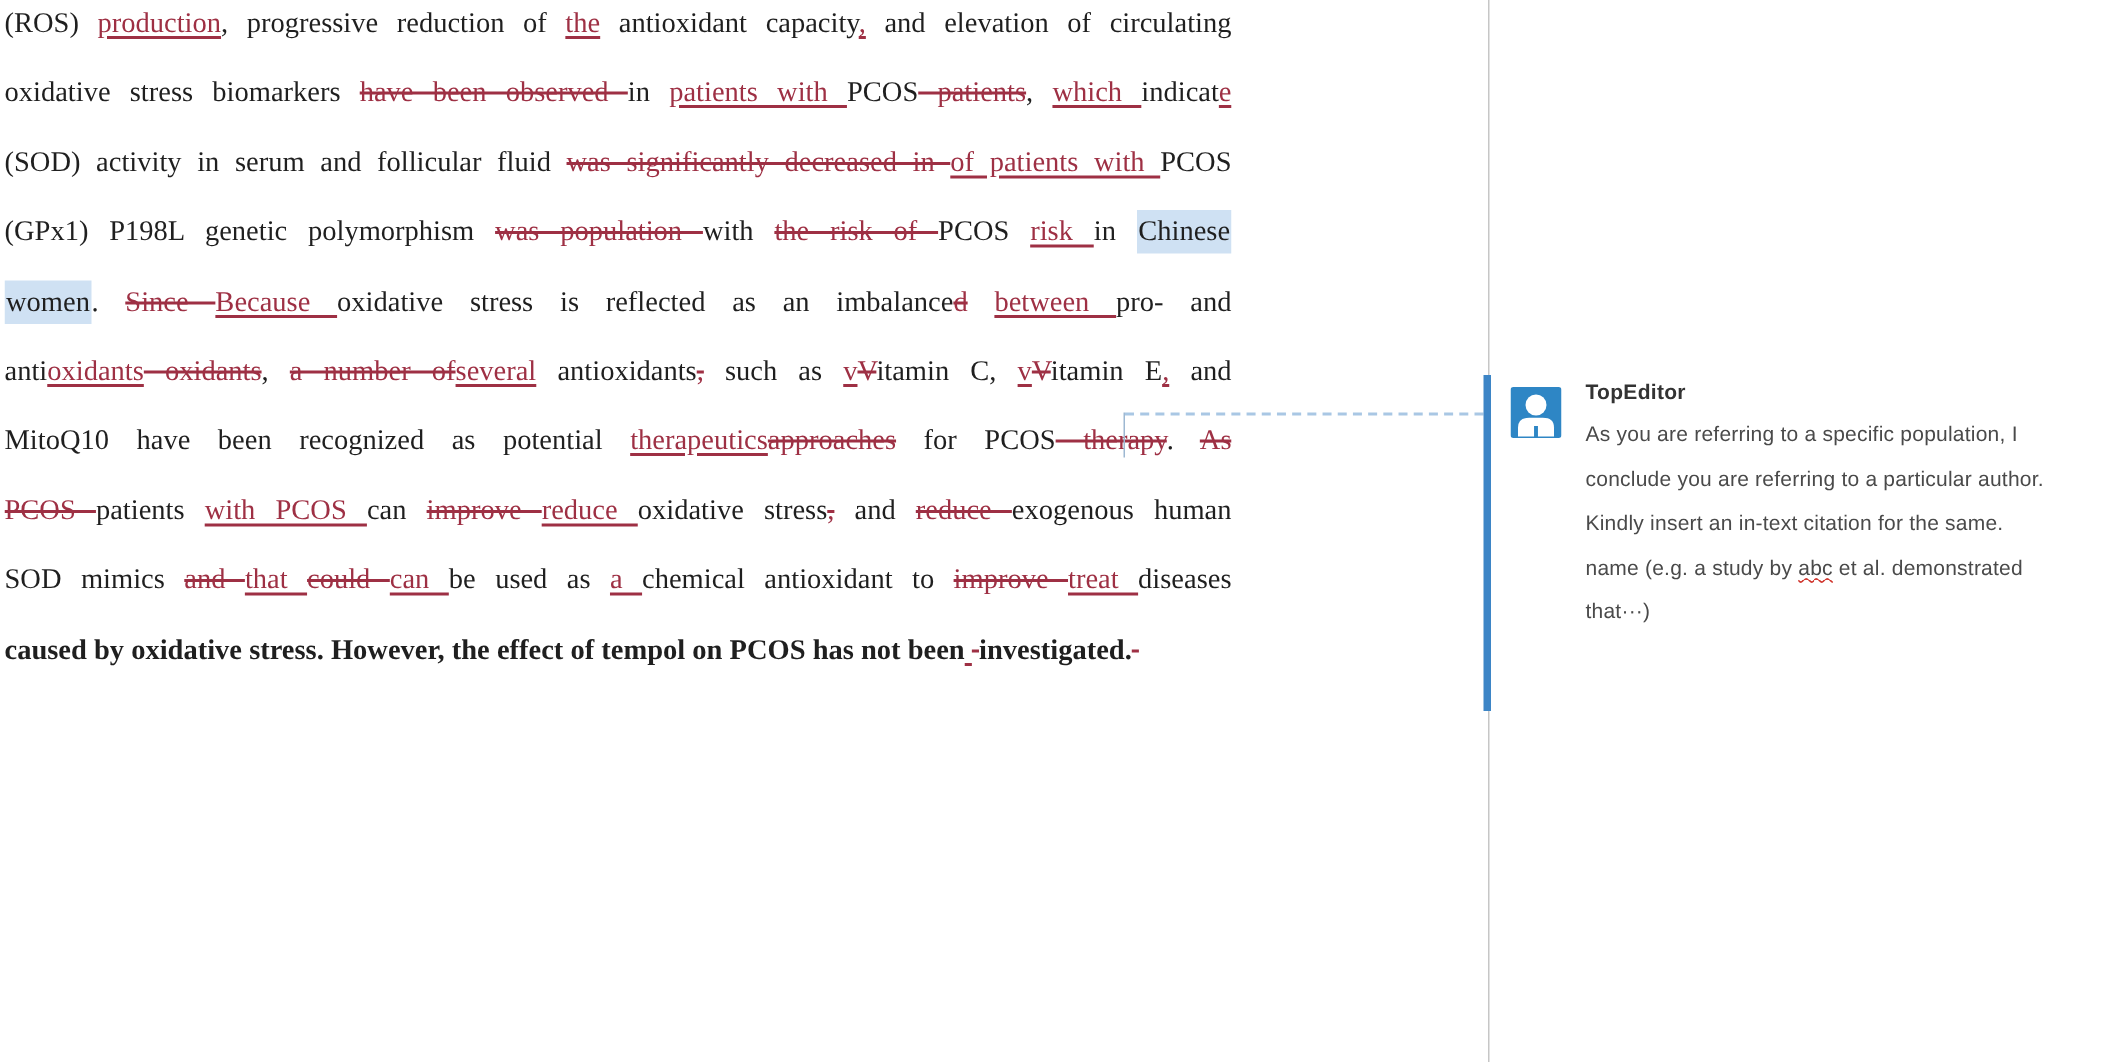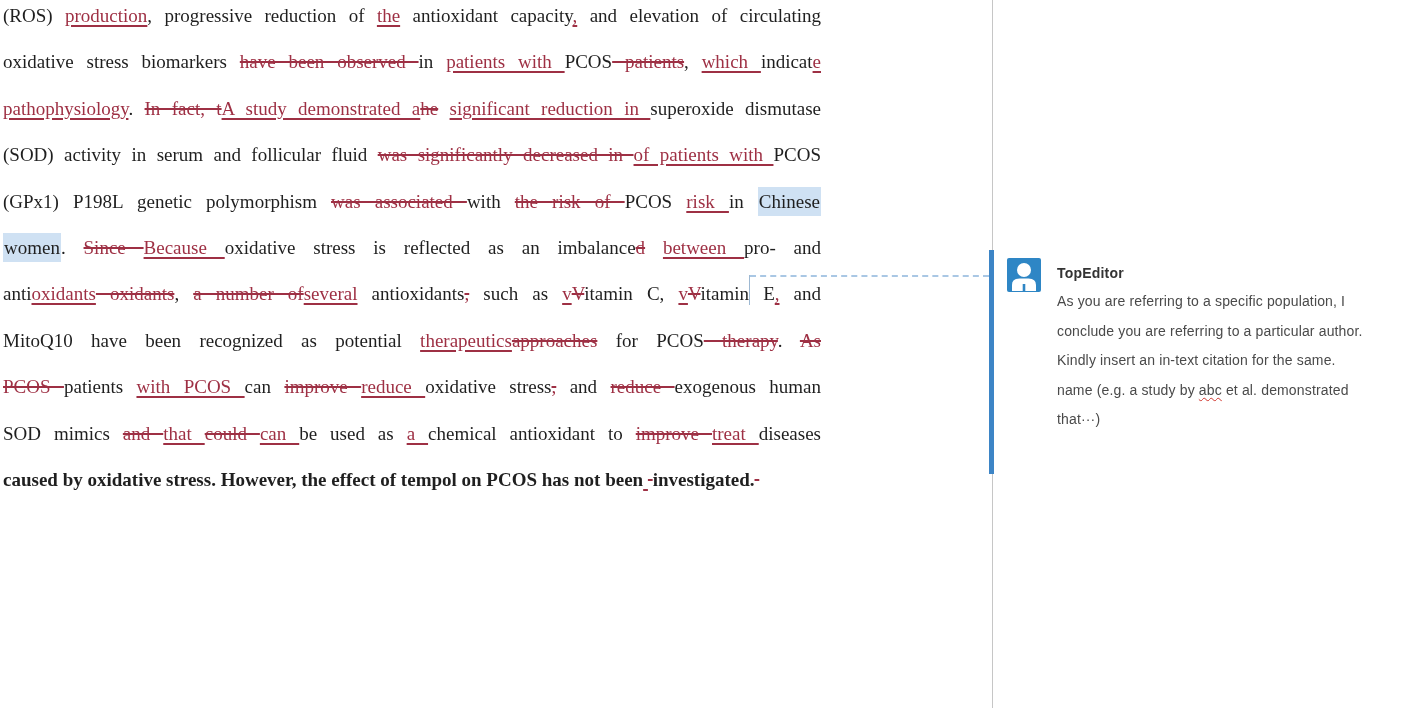--- a/index.html
+++ b/index.html
@@ -61,44 +61,43 @@
   }
   .comment-card{
     position:absolute;left:1005px;top:252px;width:400px;
   }
   .avatar{
     position:absolute;left:2px;top:6px;width:34px;height:34px;
   }
   .comment-content{margin-left:52px;}
   .comment-author{
     font-size:14px;font-weight:bold;color:var(--comment-name,#333333);
-    line-height:18px;letter-spacing:.2px;margin-bottom:5px;margin-top:12px;
+    line-height:18px;letter-spacing:.2px;margin-bottom:5px;
   }
   .comment-body{
     font-size:14px;color:var(--comment-text,#4a4a4a);
     letter-spacing:.15px;
   }
   .cline{line-height:29.5px;white-space:nowrap;}
   .sq{
     text-decoration:underline;
     text-decoration-style:wavy;
     text-decoration-color:var(--squiggly,#d0342c);
     text-decoration-thickness:1px;
     text-underline-offset:2px;
   }
 </style>
 </head>
 <body>
 
 <div class="doc" id="doc">
     <div class="line"><span class="run n">(ROS) </span><span class="run ins">production</span><span class="run n">, progressive reduction of </span><span class="run ins">the</span><span class="run n"> antioxidant capacity</span><span class="run ins">,</span><span class="run n"> and elevation of circulating</span></div>
     <div class="line"><span class="run n">oxidative stress biomarkers </span><span class="run del">have been observed </span><span class="run n">in </span><span class="run ins">patients with </span><span class="run n">PCOS</span><span class="run del"> patients</span><span class="run n">, </span><span class="run ins">which </span><span class="run n">indicat</span><span class="run ins">e</span></div>
-    <div class="line"><span class="run ins">pathophysiology</span><span class="run n">. </span><span class="run del">In fact, t</span><span class="run ins">A study demonstrated a</span><span class="run del">he</span><span class="run n"> </span><span class="run ins">significant reduction in </span><span class="run n">superoxide dismutase</span></div>
     <div class="line"><span class="run n">(SOD) activity in serum and follicular fluid </span><span class="run del">was significantly decreased in </span><span class="run ins">of patients with </span><span class="run n">PCOS</span></div>
-    <div class="line"><span class="run n">(GPx1) P198L genetic polymorphism </span><span class="run del">was associated </span><span class="run n">with </span><span class="run del">the </span><span class="run del">risk of </span><span class="run n">PCOS </span><span class="run ins">risk </span><span class="run n">in </span><span class="run hl">Chinese</span></div>
+    <div class="line"><span class="run n">(GPx1) P198L genetic polymorphism </span><span class="run del">was population </span><span class="run n">with </span><span class="run del">the </span><span class="run del">risk of </span><span class="run n">PCOS </span><span class="run ins">risk </span><span class="run n">in </span><span class="run hl">Chinese</span></div>
     <div class="line"><span class="run hl">women</span><span class="run n">. </span><span class="run del">Since </span><span class="run ins">Because </span><span class="run n">oxidative stress is reflected as an imbalance</span><span class="run del">d</span><span class="run n"> </span><span class="run ins">between </span><span class="run n">pro- and</span></div>
     <div class="line"><span class="run n">anti</span><span class="run ins">oxidants</span><span class="run del"> oxidants</span><span class="run n">, </span><span class="run del">a number of</span><span class="run ins">several</span><span class="run n"> antioxidants</span><span class="run del">,</span><span class="run n"> such as </span><span class="run ins">v</span><span class="run del">V</span><span class="run n">itamin C, </span><span class="run ins">v</span><span class="run del">V</span><span class="run n">itamin E</span><span class="run ins">,</span><span class="run n"> and</span></div>
     <div class="line"><span class="run n">MitoQ10 have been recognized as potential </span><span class="run ins">therapeutics</span><span class="run del">approaches</span><span class="run n"> for PCOS</span><span class="run del"> therapy</span><span class="run n">. </span><span class="run del">As</span></div>
     <div class="line"><span class="run del">PCOS </span><span class="run n">patients </span><span class="run ins">with PCOS </span><span class="run n">can </span><span class="run del">improve </span><span class="run ins">reduce </span><span class="run n">oxidative stress</span><span class="run del">,</span><span class="run n"> and </span><span class="run del">reduce </span><span class="run n">exogenous human</span></div>
     <div class="line"><span class="run n">SOD mimics </span><span class="run del">and </span><span class="run ins">that </span><span class="run del">could </span><span class="run ins">can </span><span class="run n">be used as </span><span class="run ins">a </span><span class="run n">chemical antioxidant to </span><span class="run del">improve </span><span class="run ins">treat </span><span class="run n">diseases</span></div>
     <div class="line last"><span class="run n">caused by oxidative stress. However, the effect of tempol on PCOS has not been</span><span class="run ins">&nbsp;</span><span class="run del">&nbsp;</span><span class="run n">investigated.</span><span class="run del">&nbsp;</span></div>
   </div>
 
 <div class="divider"></div>
 <div class="anchor-tick"></div>

